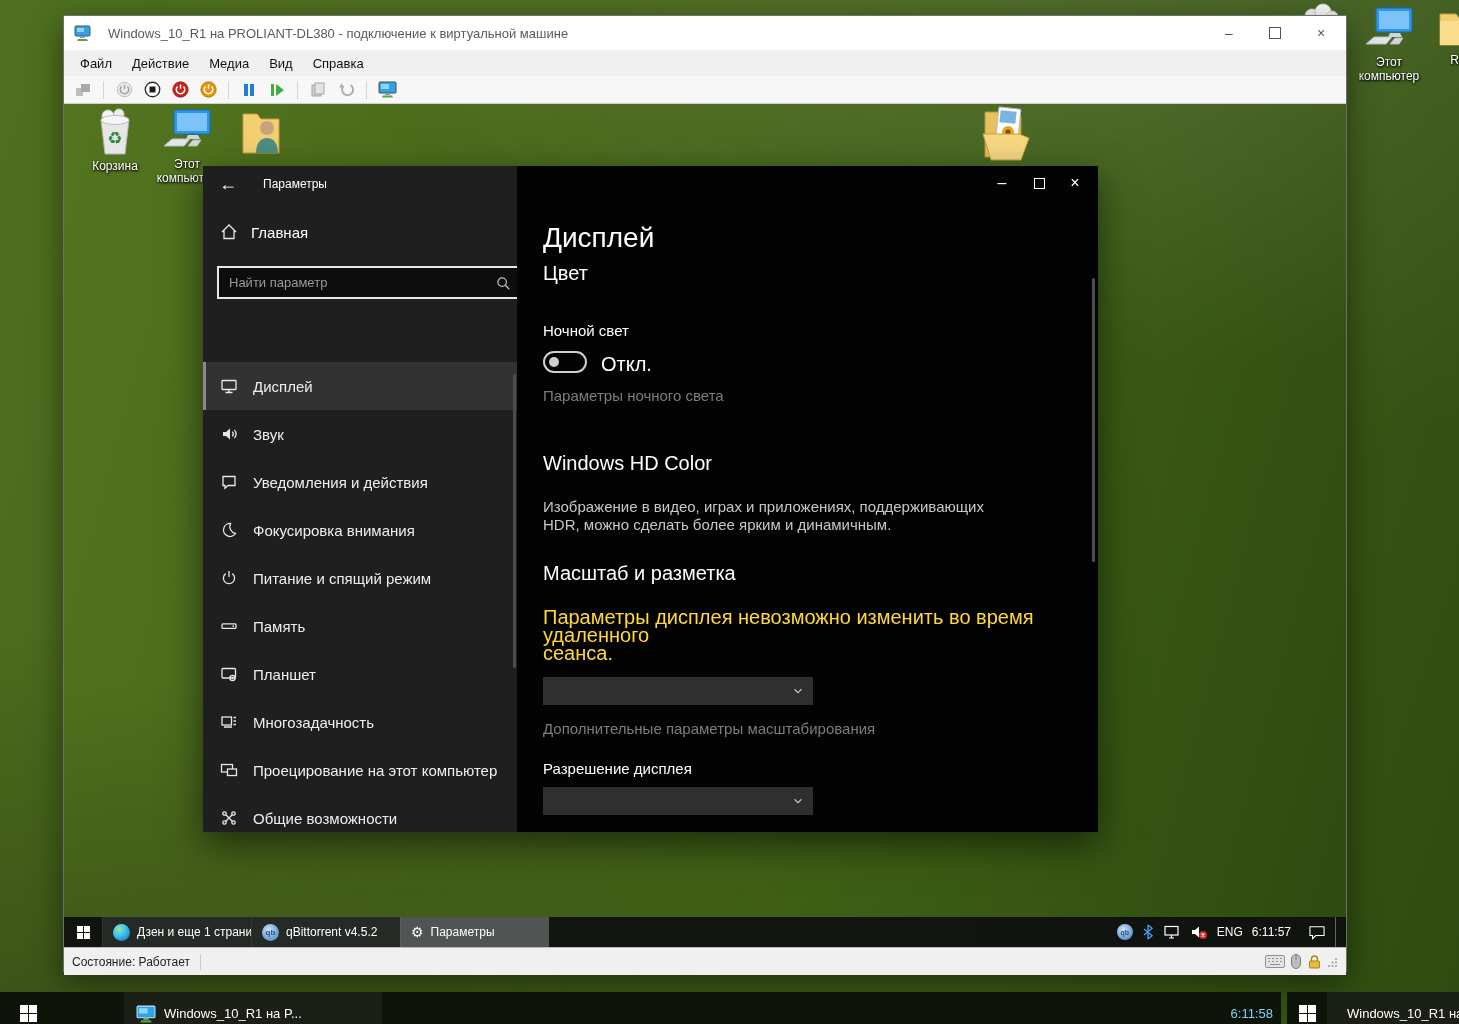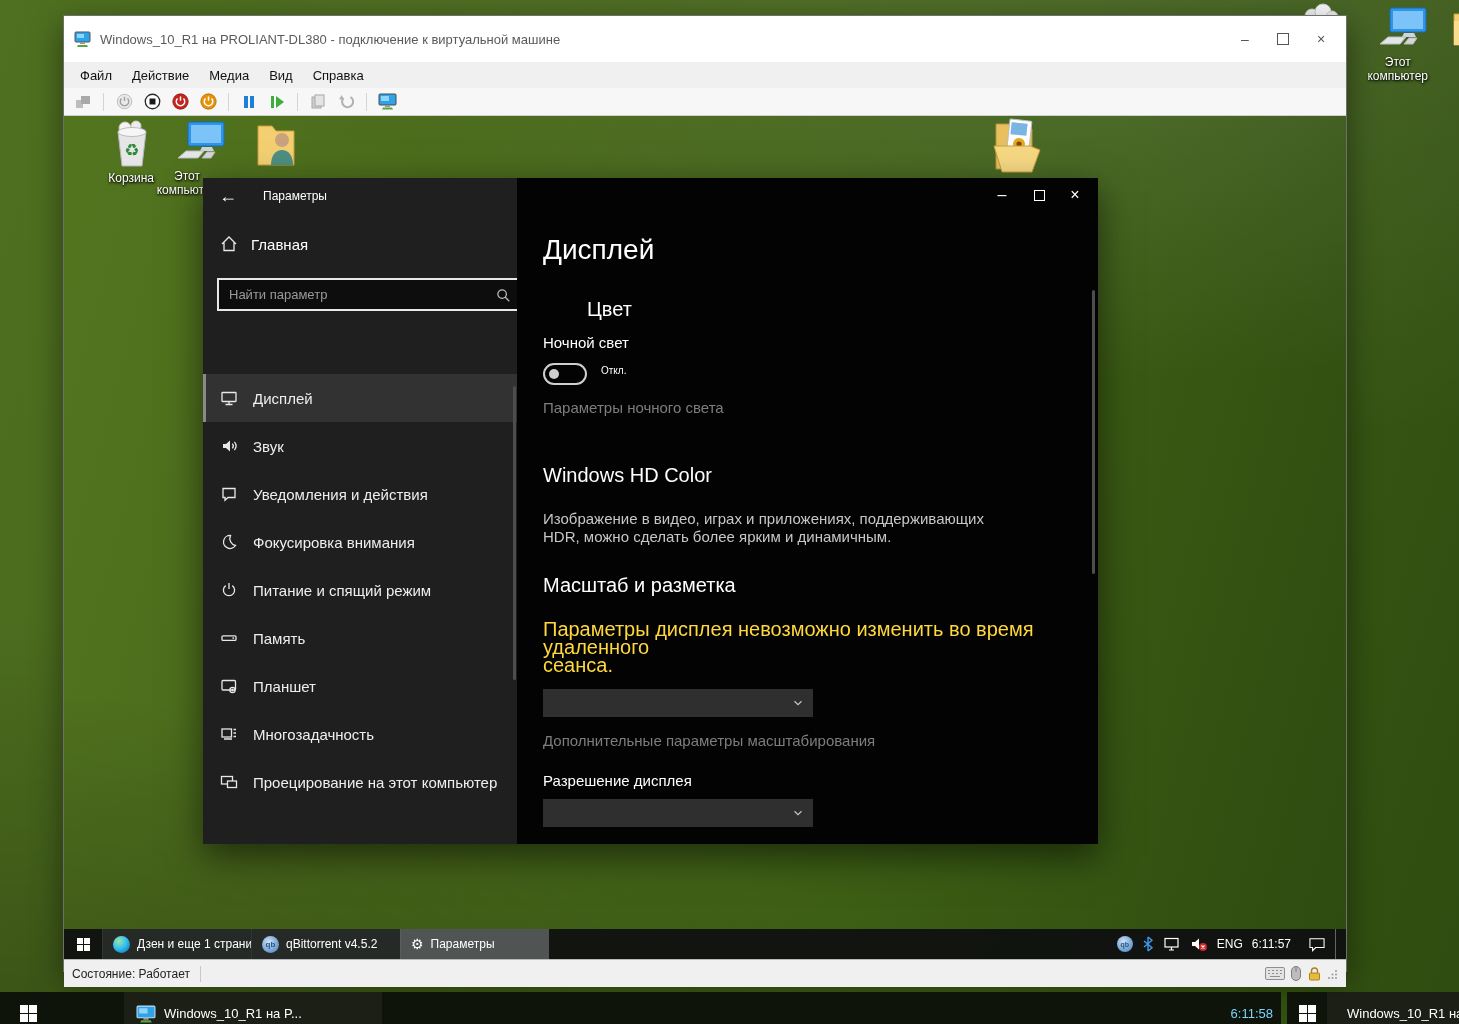--- a/index.html
+++ b/index.html
@@ -5,27 +5,27 @@
   html,body{margin:0;padding:0;background:#222;}
   #root{position:relative;width:1459px;height:1024px;overflow:hidden;
         font-family:"Liberation Sans","DejaVu Sans",sans-serif;
         background:
           radial-gradient(120% 90% at 80% -10%, rgba(255,255,255,.10), transparent 60%),
           radial-gradient(140% 100% at 0% 115%, rgba(0,0,0,.30), transparent 55%),
           linear-gradient(108deg,#4f7020 0%,#456418 45%,#3a5a14 72%,#2f4c10 100%);}
   .abs{position:absolute;}
   svg{display:block;}
   
-  .dicon{position:absolute;display:flex;flex-direction:column;align-items:flex-end;gap:3px;width:78px;}
+  .dicon{position:absolute;display:flex;flex-direction:column;align-items:center;gap:3px;width:78px;}
   .dicon .lbl{font-size:12px;color:#fff;text-align:center;line-height:1.2;
               text-shadow:0 1px 2px rgba(0,0,0,.9),1px 1px 3px rgba(0,0,0,.8);}
   
   .vmwin{left:63px;top:15px;width:1284px;height:957px;background:#fff;border:1px solid #6f6f6f;
          box-shadow:0 10px 30px rgba(0,0,0,.45);box-sizing:border-box;}
-  .vmtitle{height:34px;background:#fff;display:flex;align-items:center;padding:6px 10px;gap:8px;}
+  .vmtitle{height:34px;background:#fff;display:flex;align-items:center;padding:0 10px;gap:16px;}
   .vmtitle .t{font-size:13px;color:#5a5a5a;flex:1;white-space:nowrap;overflow:hidden;}
   .winctl{width:30px;height:24px;display:flex;align-items:center;justify-content:center;color:#555;font-size:14px;}
   .winctl .box{width:10px;height:10px;border:1px solid #555;}
   .vmmenu{height:26px;background:#f0f0f0;display:flex;align-items:center;padding:0 6px;}
   .vmmenu .mi{font-size:13px;color:#111;padding:3px 10px;}
   .vmtools{height:27px;background:#f7f7f7;border-bottom:1px solid #d0d0d0;display:flex;align-items:center;padding:0 8px;gap:6px;}
   .tsep{width:1px;height:18px;background:#d4d4d4;margin:0 3px;}
   .tbtn{width:22px;height:22px;display:flex;align-items:center;justify-content:center;}
   .vmscreen{position:relative;width:1282px;height:843px;overflow:hidden;
         background:
@@ -69,21 +69,21 @@
   .sscroll{position:absolute;right:1px;top:208px;width:3px;height:294px;background:#4d4d4d;border-radius:2px;}
   .cscroll{position:absolute;right:3px;top:112px;width:3px;height:284px;background:#4d4d4d;border-radius:2px;}
   .h1{position:absolute;left:26px;font-size:28px;font-weight:300;color:#fff;}
   .h2{position:absolute;left:26px;font-size:20px;font-weight:400;color:#fff;}
   .lab{position:absolute;left:26px;font-size:15px;color:#fff;}
   .dim{position:absolute;left:26px;font-size:15px;color:#7d7d7d;}
   .body{position:absolute;left:26px;font-size:15px;color:#c7c7c7;line-height:18px;}
   .warn{position:absolute;left:26px;font-size:20px;color:#ffd83b;line-height:18px;}
   .toggle{position:absolute;left:26px;width:40px;height:18px;border:2px solid #cfcfcf;border-radius:11px;display:flex;align-items:center;}
   .knob{width:10px;height:10px;border-radius:50%;background:#cfcfcf;margin-left:4px;}
-  .tglbl{position:absolute;left:84px;font-size:10px;color:#fff;}
+  .tglbl{position:absolute;left:84px;font-size:20px;color:#fff;}
   .drop{position:absolute;left:26px;width:262px;height:28px;background:#2f2f2f;display:flex;align-items:center;
         justify-content:flex-end;padding-right:8px;}
   
   .htask{top:992px;height:43px;background:rgba(14,18,10,.96);display:flex;align-items:stretch;}
   .htaskbtn{display:flex;align-items:center;gap:8px;padding:0 12px;color:#fff;font-size:13px;position:relative;
             background:rgba(255,255,255,.05);white-space:nowrap;overflow:hidden;}
   .htaskbtn .uline{position:absolute;left:2px;right:2px;bottom:0;height:2px;background:#bdbdbd;}
   .hclock{margin-left:auto;display:flex;align-items:center;color:#7dd3fc;font-size:13px;padding-right:8px;}
 </style>
 </head>
@@ -336,33 +336,43 @@
               </svg>
               <span>Многозадачность</span>
             </div>
             <div class="navitem">
               <svg class="nicon" viewBox="0 0 20 20" fill="none" stroke="#e8e8e8" stroke-width="1.3">
                 <rect x="2.5" y="4.5" width="11" height="7.5"></rect>
                   <rect x="8.5" y="9" width="9" height="6.5" fill="#1f1f1f"></rect>
               </svg>
               <span>Проецирование на этот компьютер</span>
             </div>
+            <div class="navitem">
+              <svg class="nicon" viewBox="0 0 20 20" fill="none" stroke="#e8e8e8" stroke-width="1.3">
+                <path d="M6.5 6.5 L13.5 13.5 M13.5 6.5 L6.5 13.5"></path>
+                <circle cx="5.5" cy="5.5" r="1.7" fill="#1f1f1f"></circle>
+                  <circle cx="14.5" cy="5.5" r="1.7" fill="#1f1f1f"></circle>
+                <circle cx="5.5" cy="14.5" r="1.7" fill="#1f1f1f"></circle>
+                  <circle cx="14.5" cy="14.5" r="1.7" fill="#1f1f1f"></circle>
+              </svg>
+              <span>Общие возможности</span>
+            </div>
           </div>
           <div class="sscroll"></div>
         </div>
 
         <div class="scontent">
           <div class="setctl" style="right:81px;">–</div>
           <div class="setctl" style="right:44px;">
               <span class="box" style="display:block;width:9px;height:9px;border:1px solid #fff;"></span>
             </div>
           <div class="setctl" style="right:8px;">×</div>
 
           <div class="h1" style="top:56px;">Дисплей</div>
-          <div class="h2" style="top:120px;margin-left:44px;">Цвет</div>
+          <div class="h2" style="top:96px;">Цвет</div>
           <div class="lab" style="top:156px;text-align:center;">Ночной свет</div>
           <div class="toggle" style="top:185px;">
               <div class="knob"></div>
             </div>
           <div class="tglbl" style="top:187px;">Откл.</div>
           <div class="dim" style="top:221px;">Параметры ночного света</div>
 
           <div class="h2" style="top:286px;">Windows HD Color</div>
           <div class="body" style="top:332px;">
             <span>Изображение в видео, играх и приложениях, поддерживающих</span><br>

